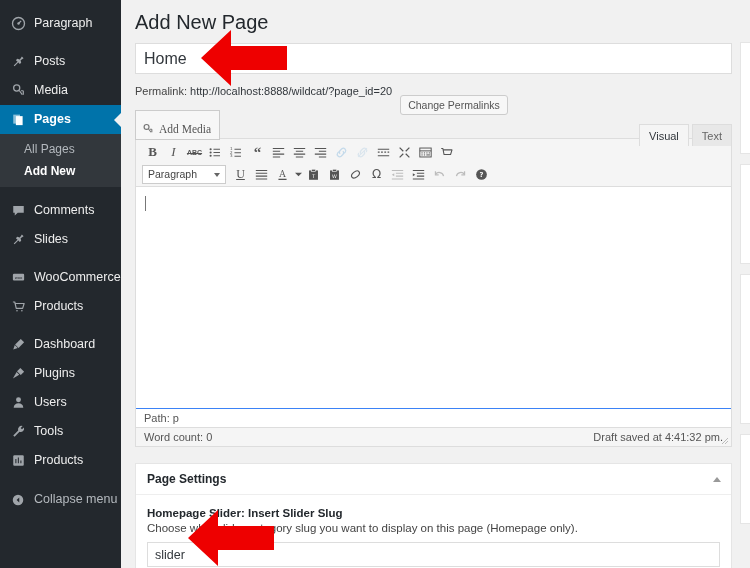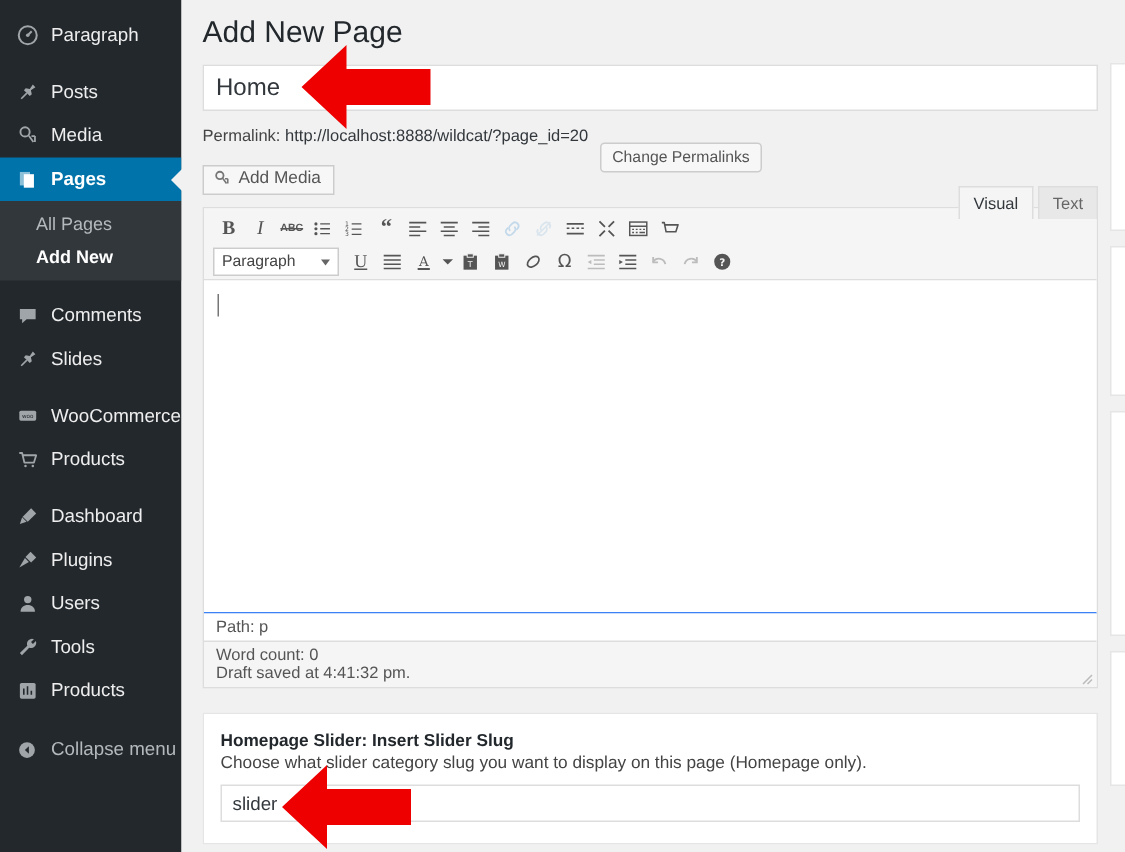--- a/index.html
+++ b/index.html
@@ -98,22 +98,23 @@
     font-size: 11px; color: #666;
     padding: 4px 9px 3px; line-height: 14px;
     border: 1px solid #ddd; border-bottom: none;
     background: #e8e8e8; margin-left: 3px;
   }
   .ed-tab.active { background: #f5f5f5; color: #32373c; border-color: #ddd; }
   .media-row { height: 24px; }
   .btn-media {
     display: inline-flex; align-items: center;
     background: #f7f7f7; border: 1px solid #ccc; border-radius: 0;
-    font-size: 11.5px; color: #555; padding: 0 8px 2px 6px;
+    font-size: 11.5px; color: #555; padding: 10px 8px 2px 6px;
     line-height: 16px;
+    font-family: Liberation Serif, serif;
   }
   .btn-media .mico { margin-right: 5px; display:flex; }
 
   .editor-box {
     border: 1px solid #ddd; background: #fff; margin-top: 4px;
   }
   .toolbar {
     background: #f5f5f5; border-bottom: 1px solid #ddd;
     padding: 2px 2px 1px 2px;
   }
@@ -145,21 +146,21 @@
     width: 1px; height: 15px; background: #777;
     position: absolute; left: 9px; top: 9px;
   }
   .ed-statusbar {
     border-top: 1px solid #3b82f6; background: #f5f5f5;
     font-size: 11px; color: #555;
   }
   .ed-path { padding: 3px 8px; border-bottom: 1px solid #ddd; background:#fff;}
   .ed-words {
     display: flex; justify-content: space-between;
-    padding: 3px 8px; position: relative; flex-direction: column;
+    padding: 3px 8px; position: relative;
   }
   .resize-grip {
     position: absolute; right: 2px; bottom: 1px;
     width: 10px; height: 10px;
   }
 
   
   .postbox {
     margin-top: 16px; background: #fff;
     border: 1px solid #e5e5e5;
@@ -565,20 +566,24 @@
                     <path d="M9 3 L3 9 M9 6 L6 9" stroke="#bbb" stroke-width="1"></path>
                   </svg>
               </span>
             </div>
           </div>
         </div>
       </div>
 
       
       <div class="postbox">
+        <div class="postbox-header">
+          <span class="postbox-title">Page Settings</span>
+          <span class="toggle-ind"></span>
+        </div>
         <div class="postbox-inside">
           <div class="field-label">Homepage Slider: Insert Slider Slug</div>
           <div class="field-desc">Choose what slider category slug you want to display on this page (Homepage only).</div>
           <input class="field-input" type="text" value="slider" style="">
         </div>
       </div>
     </div>
 
     <div id="rail">
       <div class="rail-box" style="height:112px;margin-top:42px;"></div>

